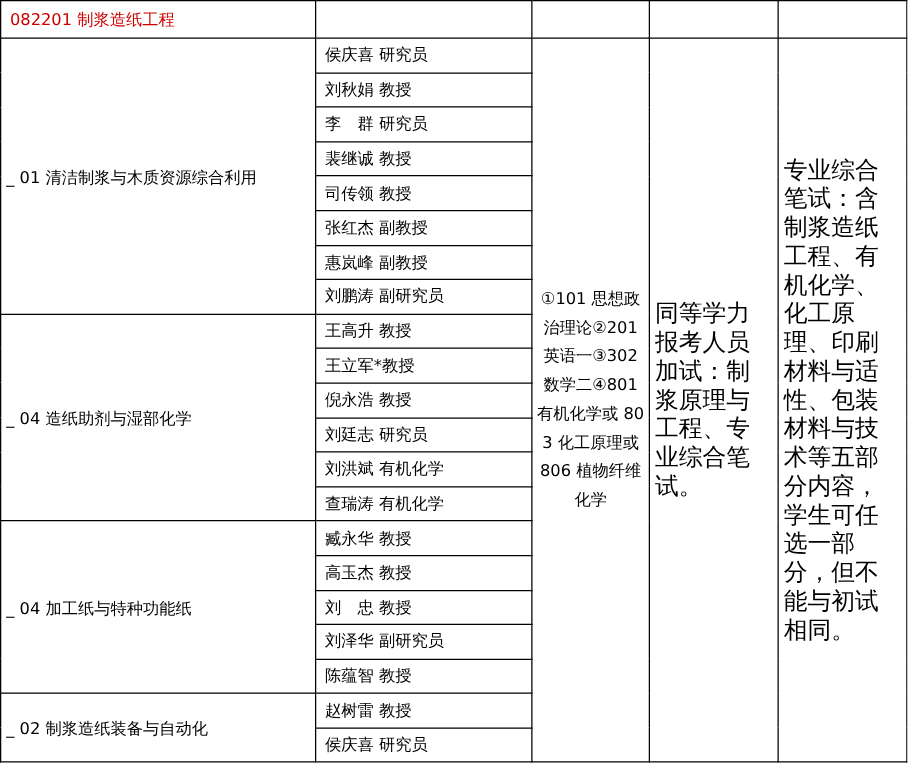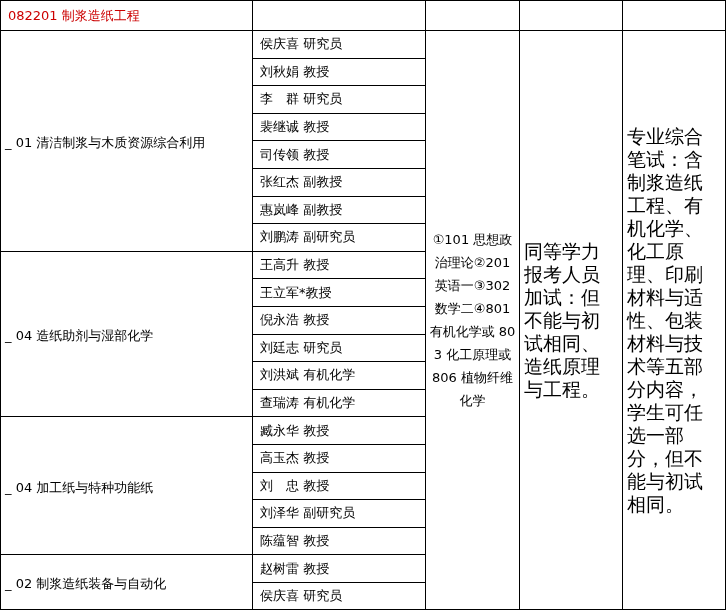--- a/index.html
+++ b/index.html
@@ -85,21 +85,21 @@
     <td class="c-empty"></td>
     <td class="c-empty"></td>
     <td class="c-empty"></td>
     <td class="c-empty"></td>
   </tr>
 
   <tr class="rn">
     <td class="c-dir" rowspan="8">_ 01 清洁制浆与木质资源综合利用</td>
     <td class="c-name">侯庆喜 研究员</td>
     <td class="c-exam" rowspan="21">①101 思想政治理论②201 英语一③302 数学二④801 有机化学或 803 化工原理或 806 植物纤维化学</td>
-    <td class="c-note" rowspan="21">同等学力报考人员加试：但不能与初试相同、造纸原理与工程。</td>
+    <td class="c-note" rowspan="21">同等学力报考人员加试：制浆原理与工程、专业综合笔试。</td>
     <td class="c-note" rowspan="21">专业综合笔试：含制浆造纸工程、有机化学、化工原理、印刷材料与适性、包装材料与技术等五部分内容，学生可任选一部分，但不能与初试相同。</td>
   </tr>
   <tr class="rn">
         <td class="c-name">刘秋娟 教授</td>
       </tr>
   <tr class="rn">
         <td class="c-name">李　群 研究员</td>
       </tr>
   <tr class="rn">
         <td class="c-name">裴继诚 教授</td>

